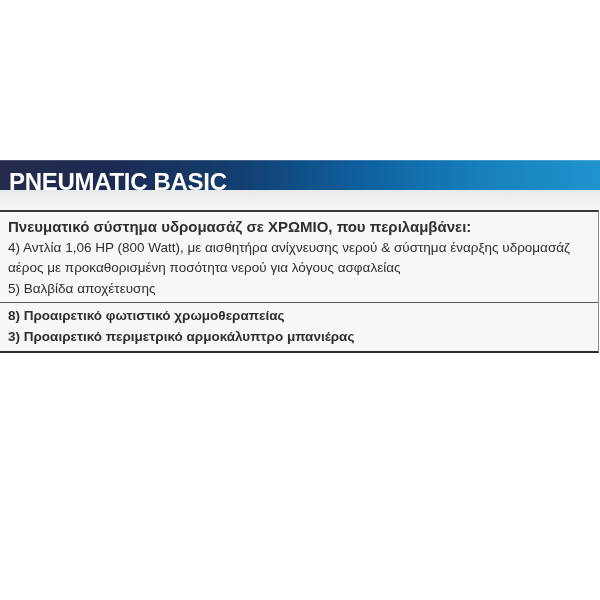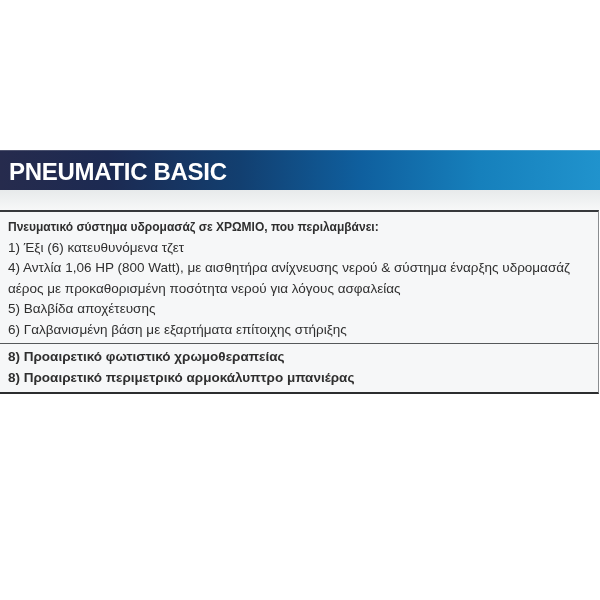--- a/index.html
+++ b/index.html
@@ -12,21 +12,21 @@
     width: 600px;
     height: 600px;
     background: #ffffff;
     overflow: hidden;
     font-family: "Liberation Sans", sans-serif;
   }
 
   
   .banner {
     position: absolute;
-    top: 150px;
+    top: 160px;
     left: 0;
     width: 600px;
     height: 43px;
     background: linear-gradient(to right,
       #262b4d 0%, #1c2a52 18%, #123f70 40%,
       #0f5f9e 60%, #1680bc 80%, #2093cd 100%);
     box-shadow: inset 0 1px 0 rgba(255,255,255,0.18);
   }
   .banner-title {
     position: absolute;
@@ -72,42 +72,40 @@
     padding: 3px 6px 4px 8px;
     font-weight: bold;
   }
   .line {
     font-size: 13.5px;
     line-height: 20.5px;
     white-space: nowrap;
   }
   .intro {
     font-weight: bold;
-    font-size: 12px;
+    font-size: 15px;
   }
 </style>
 </head>
 <body>
 
 <div class="page">
 
   <div class="banner" style="background: linear-gradient(to right, rgb(38, 43, 77) 0%, rgb(28, 42, 82) 18%, rgb(18, 63, 112) 40%, rgb(15, 95, 158) 60%, rgb(22, 128, 188) 80%, rgb(32, 147, 205) 100%);">
     <div class="banner-title" style="color: rgb(255, 255, 255);">PNEUMATIC BASIC</div>
   </div>
 
   <div class="gap-band"></div>
 
   <div class="content-box">
     <div class="box-top">
       <div class="line intro">Πνευματικό σύστημα υδρομασάζ σε ΧΡΩΜΙΟ,  που περιλαμβάνει:</div>
-      <div class="line">1) Έξι (6) κατευθυνόμενα τζετ</div>
       <div class="line">4) Αντλία 1,06 HP  (800 Watt), με αισθητήρα ανίχνευσης νερού &amp; σύστημα έναρξης υδρομασάζ</div>
       <div class="line">αέρος με προκαθορισμένη ποσότητα νερού για λόγους ασφαλείας</div>
       <div class="line">5) Βαλβίδα αποχέτευσης</div>
-      <div class="line">6) Γαλβανισμένη βάση με εξαρτήματα επίτοιχης στήριξης</div>
     </div>
     <div class="box-bottom">
       <div class="line">8) Προαιρετικό φωτιστικό χρωμοθεραπείας</div>
-      <div class="line">8) Προαιρετικό περιμετρικό αρμοκάλυπτρο μπανιέρας</div>
+      <div class="line">3) Προαιρετικό περιμετρικό αρμοκάλυπτρο μπανιέρας</div>
     </div>
   </div>
 
 </div>
 
 </body></html>

